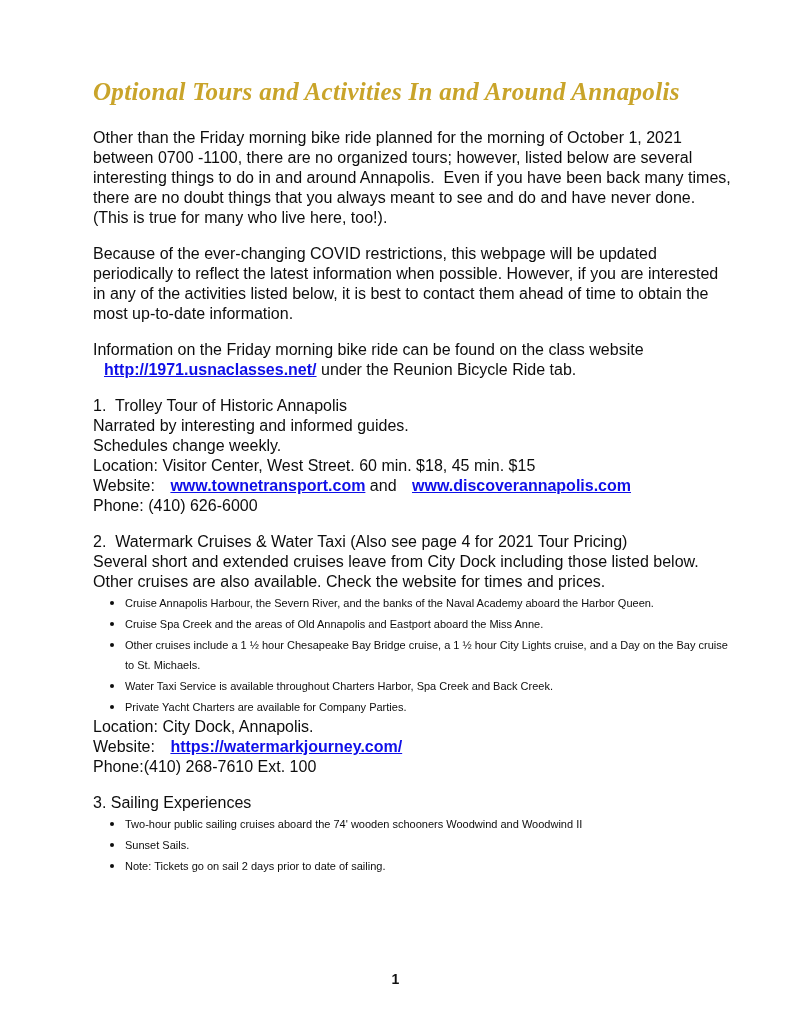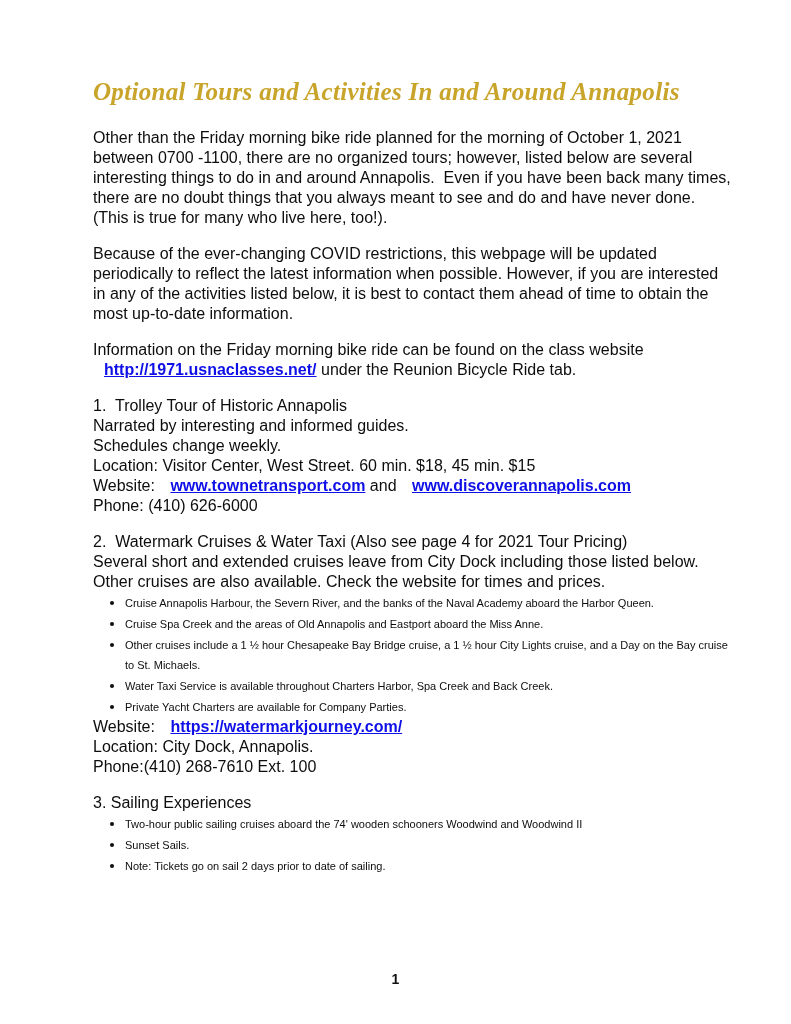--- a/index.html
+++ b/index.html
@@ -95,22 +95,22 @@
     <section class="doc-section">
       <div class="h-line"><span class="bold">2.&nbsp; Watermark Cruises &amp; Water Taxi</span><span> (Also see page 4 for 2021 Tour Pricing)</span></div>
       <div class="line">Several short and extended cruises leave from City Dock including those listed below. Other cruises are also available. Check the website for times and prices.</div>
       <ul class="bullets">
         <li>Cruise Annapolis Harbour, the Severn River, and the banks of the Naval Academy aboard the Harbor Queen.</li>
         <li>Cruise Spa Creek and the areas of Old Annapolis and Eastport aboard the Miss Anne.</li>
         <li>Other cruises include a 1 ½ hour Chesapeake Bay Bridge cruise, a 1 ½ hour City Lights cruise, and a Day on the Bay cruise to St. Michaels.</li>
         <li>Water Taxi Service is available throughout Charters Harbor, Spa Creek and Back Creek.</li>
         <li>Private Yacht Charters are available for Company Parties.</li>
       </ul>
+      <div class="line">Location: City Dock, Annapolis.</div>
       <div class="line"><span>Website: </span><a class="link">https://watermarkjourney.com/</a></div>
-      <div class="line">Location: City Dock, Annapolis.</div>
       <div class="line">Phone:(410) 268-7610 Ext. 100</div>
     </section>
 
     <section class="doc-section">
       <div class="h-line bold">3. Sailing Experiences</div>
       <ul class="bullets">
         <li>Two-hour public sailing cruises aboard the 74' wooden schooners Woodwind and Woodwind II</li>
         <li>Sunset Sails.</li>
         <li>Note: Tickets go on sail 2 days prior to date of sailing.</li>
       </ul>

